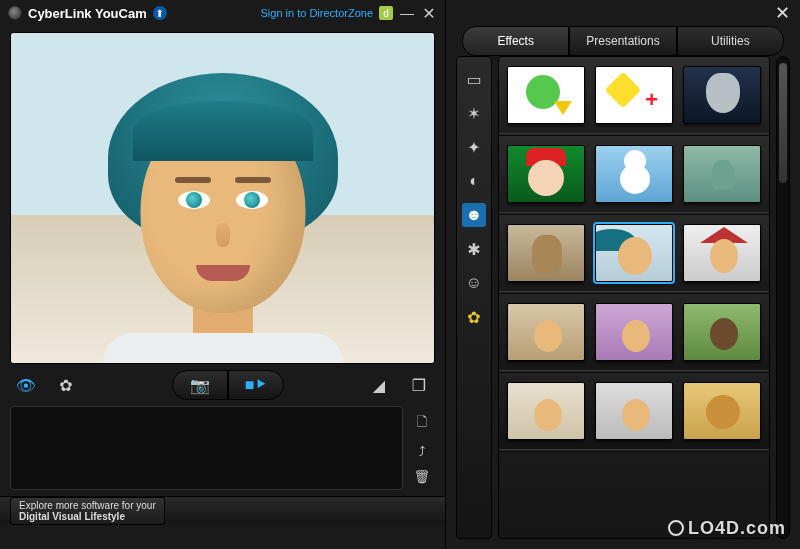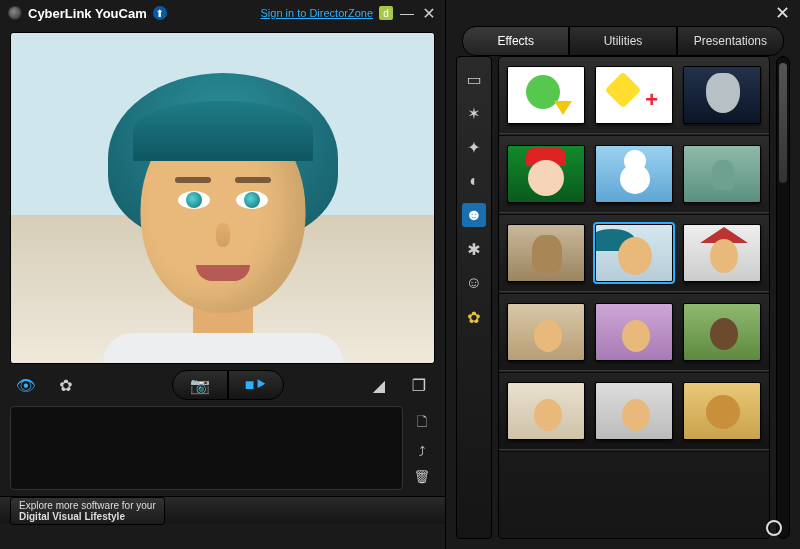--- a/index.html
+++ b/index.html
@@ -7,21 +7,21 @@
   .app { display: flex; width: 100%; height: 100%; }
   .panel-left { width: 465px; height: 549px; background: #1a1a1a; display: flex; flex-direction: column; border-right: 1px solid #000; }
   .panel-right { flex: 1; background: #1a1a1a; display: flex; flex-direction: column; }
 
   
   .titlebar { height: 26px; display: flex; align-items: center; padding: 0 8px; gap: 6px; font-size: 12px; }
   .titlebar .logo { width: 14px; height: 14px; border-radius: 50%; background: radial-gradient(circle at 40% 40%, #888, #222); box-shadow: 0 0 2px #000 inset; }
   .titlebar .title { font-weight: bold; color: #fff; font-size: 13px; }
   .titlebar .update-icon { width: 14px; height: 14px; border-radius: 50%; background: #0a5aa8; display: flex; align-items: center; justify-content: center; color: #fff; font-size: 10px; cursor: pointer; }
   .titlebar .spacer { flex: 1; }
-  .titlebar a.signin { color: #2fb0ff; text-decoration: underline; font-size: 11px; cursor: pointer; }
+  .titlebar a.signin { color: #2fb0ff; font-size: 11px; cursor: pointer; }
   .titlebar .dz-icon { width: 14px; height: 14px; background: #a8c84c; color: #fff; font-size: 10px; display: flex; align-items: center; justify-content: center; border-radius: 2px; cursor: pointer; }
   .titlebar .winbtn { width: 16px; height: 14px; display: flex; align-items: center; justify-content: center; color: #ccc; cursor: pointer; font-size: 14px; }
 
   .preview-wrap { padding: 6px 10px 0 10px; }
   .preview { width: 100%; height: 332px; background: linear-gradient(to bottom, #cfe8f2 0%, #cfe8f2 55%, #e6e0d3 55%, #f2ecdf 100%); border: 1px solid #000; border-radius: 4px; position: relative; overflow: hidden; }
   
   .preview .sky { position: absolute; inset: 0; background: linear-gradient(to bottom, #d0e6ed 0%, #d0e6ed 55%, #d7cdb7 55%, #efe9dc 100%); }
   .preview .avatar {
     position: absolute; left: 50%; top: 40px; transform: translateX(-50%);
     width: 260px; height: 300px;
@@ -192,22 +192,22 @@
     </div>
   </div>
 
   <div class="panel-right">
     <div class="right-header">
       <div class="close">✕</div>
     </div>
 
     <div class="tabbar">
       <div class="tab active">Effects</div>
+      <div class="tab">Presentations</div>
       <div class="tab">Utilities</div>
-      <div class="tab">Presentations</div>
     </div>
 
 
     <div class="effects-body">
       <div class="cat-col">
         <div class="cat">▭</div>
         <div class="cat">✶</div>
         <div class="cat">✦</div>
         <div class="cat">◐</div>
         <div class="cat active">☻</div>
@@ -280,15 +280,15 @@
         </div>
       </div>
 
       <div class="scrollbar">
         <div class="handle"></div>
       </div>
     </div>
   </div>
 
   <div class="watermark">
-    <span class="globe"></span>
+    <span class="globe"></span><span>LO4D.com</span>
   </div>
 </div>
 
 </body></html>

